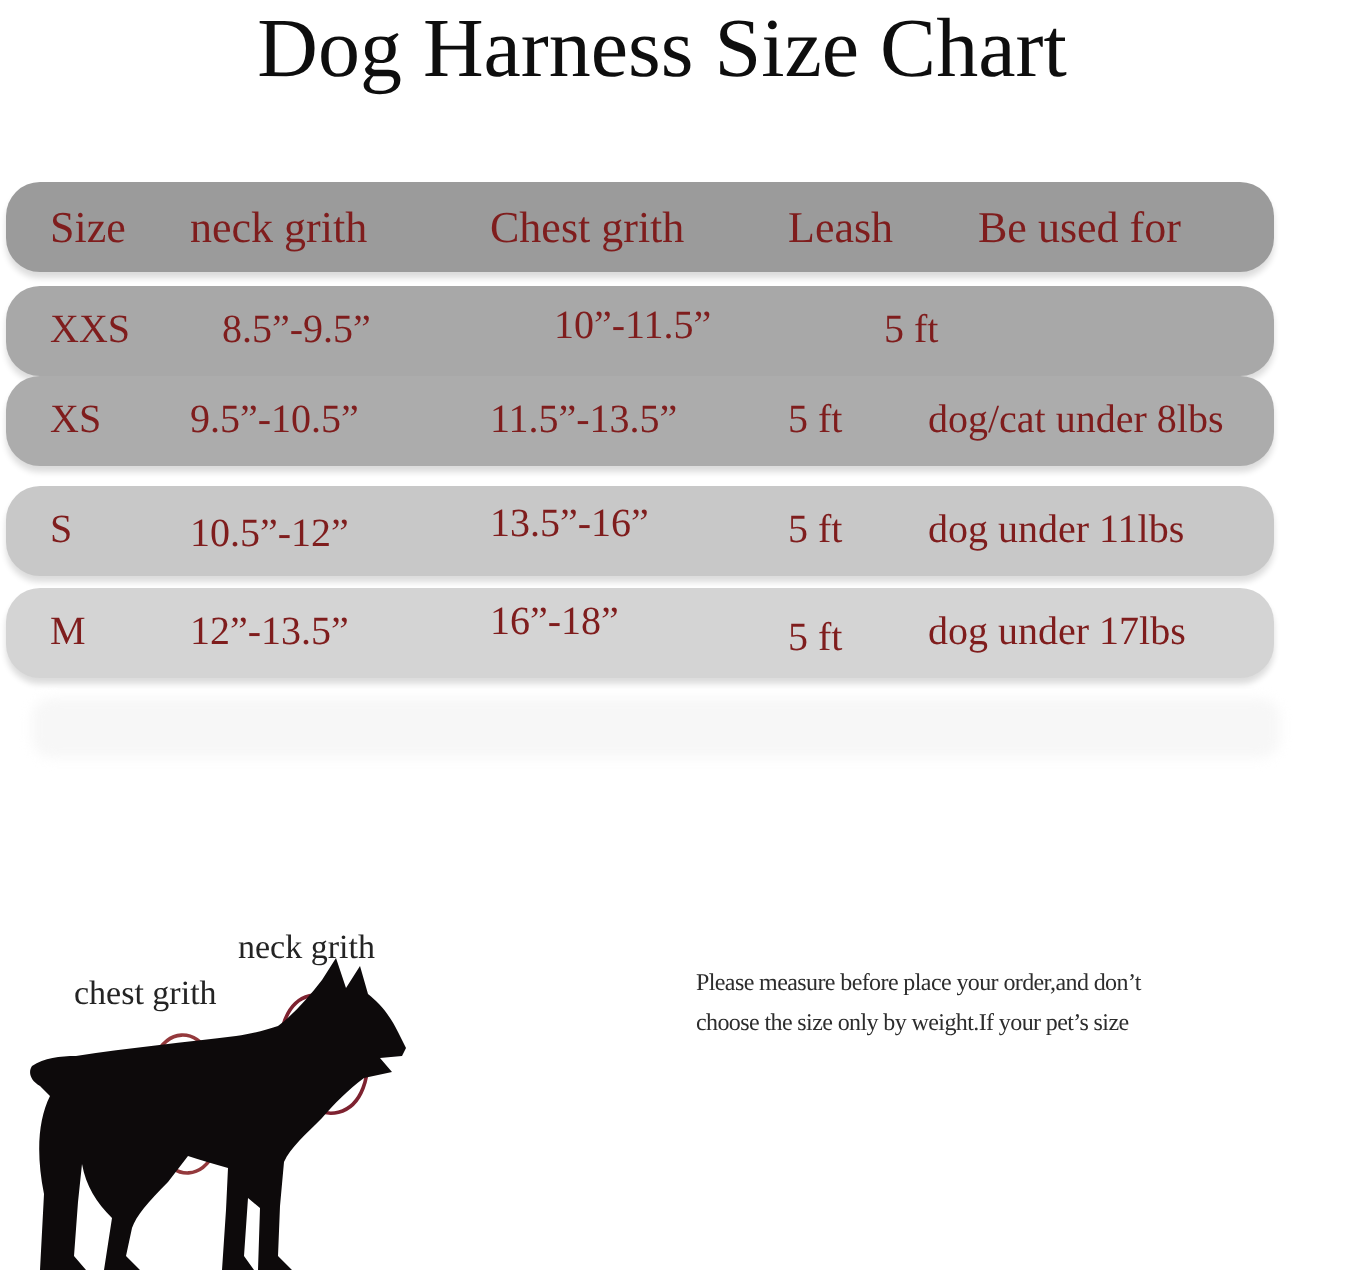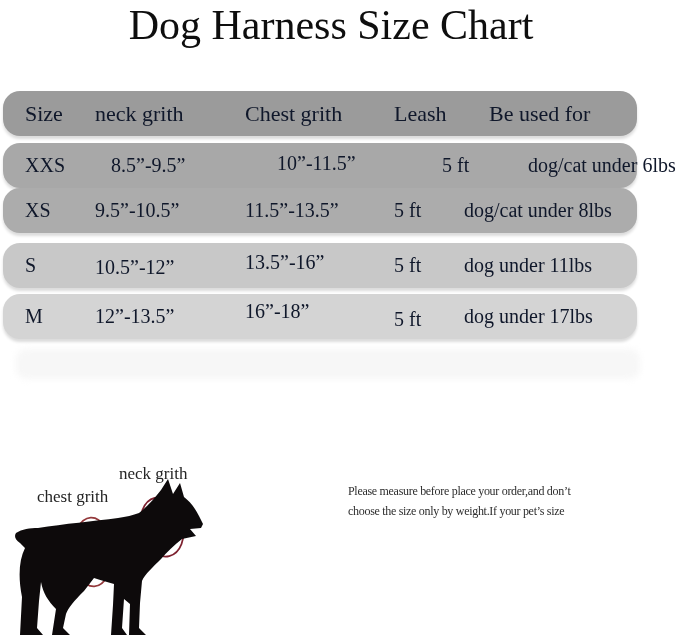--- a/index.html
+++ b/index.html
@@ -12,21 +12,21 @@
     position:absolute; top:1px; left:0; width:662px;
     text-align:center; font-size:42px; color:#0e0e0e; line-height:1.15;
     white-space:nowrap;
   }
   
   .trow {
     position:absolute; left:3px; width:634px; height:45px;
     border-radius:17px; box-sizing:border-box;
     display:grid; grid-template-columns:70px 150px 149px 70px 1fr;
     align-items:center; padding-left:22px;
-    font-size:20px; color:#0f172a;
+    font-size:20px; color:#7f1d1d;
     box-shadow:0 3px 3px rgba(0,0,0,0.14);
   }
   .trow.header { top:91px; font-size:22px; }
   .trow.r1 { top:143px;gap:16px; }
   .trow.r2 { top:188px; }
   .trow.r3 { top:243px; }
   .trow.r4 { top:294px; }
   .trow.header .c-used { padding-left:25px; }
   .trow .cell { white-space:nowrap; }
   .r1 .c-chest { transform:translateY(-2px); }
@@ -65,21 +65,20 @@
     <div class="cell c-chest">Chest grith</div>
     <div class="cell c-leash">Leash</div>
     <div class="cell c-used">Be used for</div>
   </div>
 
   <div class="trow r1" style="background: rgb(168, 168, 168);">
     <div class="cell c-size">XXS</div>
     <div class="cell c-neck">8.5”-9.5”</div>
     <div class="cell c-chest">10”-11.5”</div>
     <div class="cell c-leash">5 ft</div>
-    <div class="cell c-used">dog/cat under 6lbs</div>
   </div>
 
   <div class="trow r2" style="background: rgb(172, 172, 172);">
     <div class="cell c-size">XS</div>
     <div class="cell c-neck">9.5”-10.5”</div>
     <div class="cell c-chest">11.5”-13.5”</div>
     <div class="cell c-leash">5 ft</div>
     <div class="cell c-used">dog/cat under 8lbs</div>
   </div>
 

